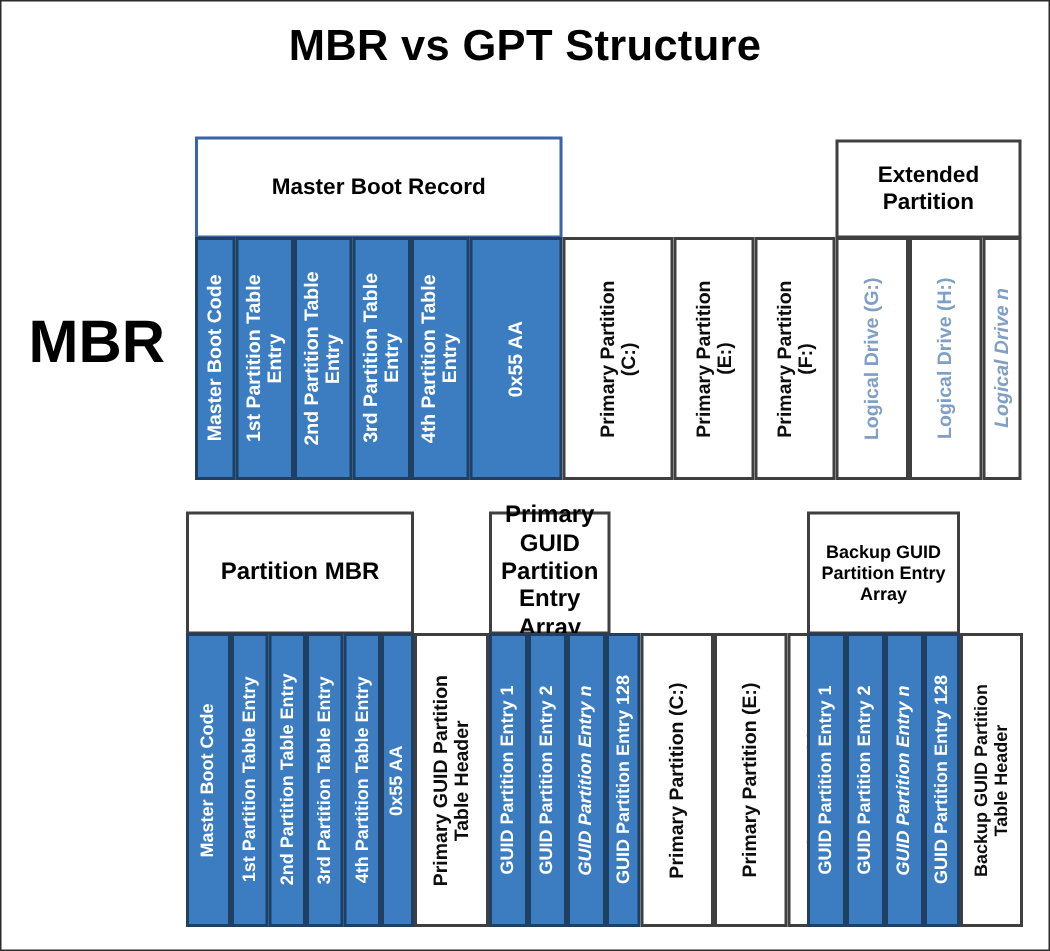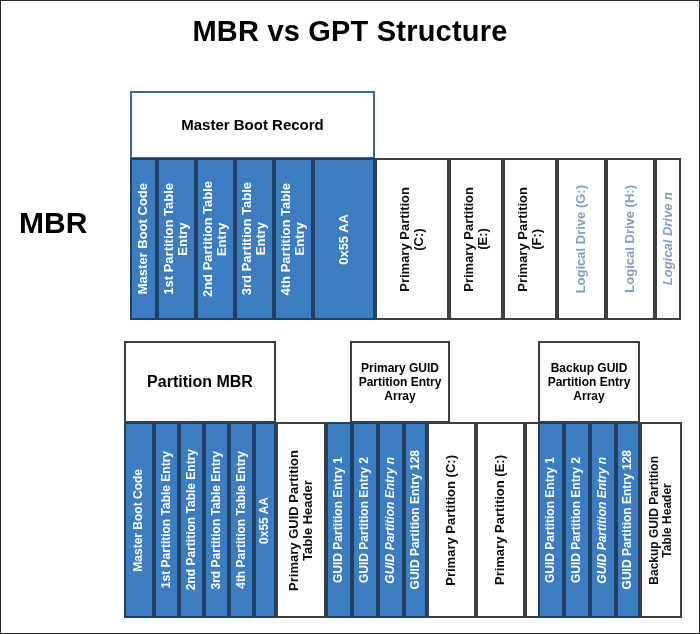--- a/index.html
+++ b/index.html
@@ -19,21 +19,21 @@
     position:absolute;
     left:0;top:14px;width:698px;
     text-align:center;
     font-size:29px;
     font-weight:bold;
     letter-spacing:.2px;
   }
 
   .rowlabel{
     position:absolute;
-    font-size:30px;
+    font-size:40px;
     font-weight:bold;
     text-align:right;
   }
 
   
   .box{position:absolute;box-sizing:border-box;}
 
   
   .grpbox{
     border:2px solid #3f3f3f;
@@ -76,20 +76,22 @@
 </head>
 <body>
 
 <div id="canvas">
 
   <div class="title">MBR vs GPT Structure</div>
 
   <div class="rowlabel" style="left:18px;top:205px;">MBR</div>
 
   <div class="box grpbox blueline" style="left:129px;top:90px;width:245px;height:68px;font-size:15px;">Master Boot Record</div>
+  <div class="box grpbox" style="left:556px;top:92px;width:124px;height:66px;font-size:15px;white-space:pre-line;">Extended
+Partition</div>
 
   <div class="box cell blue" style="left:129px;top:157px;width:27px;height:162px;">
     <span class="vt">Master Boot Code</span>
     </div>
 
   <div class="box cell blue" style="left:156px;top:157px;width:39px;height:162px;">
     <span class="vt">1st Partition Table
 Entry</span>
     </div>
 
@@ -134,21 +136,21 @@
   <div class="box cell white lightlabel" style="left:605px;top:157px;width:49px;height:162px;">
     <span class="vt">Logical Drive (H:)</span>
     </div>
 
   <div class="box cell white lightlabel" style="left:654px;top:157px;width:26px;height:162px;">
     <span class="vt ital">Logical Drive n</span>
     </div>
 
 
   <div class="box grpbox" style="left:123px;top:340px;width:152px;height:82px;font-size:16px;">Partition MBR</div>
-  <div class="box grpbox" style="left:325px;top:340px;width:100px;height:82px;font-size:12px;white-space:pre-line;margin-left:24px;">Primary GUID
+  <div class="box grpbox" style="left:325px;top:340px;width:81px;height:82px;font-size:16px;white-space:pre-line;">Primary GUID
 Partition Entry
 Array</div>
   <div class="box grpbox" style="left:537px;top:340px;width:102px;height:82px;font-size:12px;white-space:pre-line;">Backup GUID
 Partition Entry
 Array</div>
 
   <div class="box cell blue" style="left:123px;top:421px;width:30px;height:196px;">
     <span class="vt" style="font-size:12px;">Master Boot Code</span>
     </div>
 

